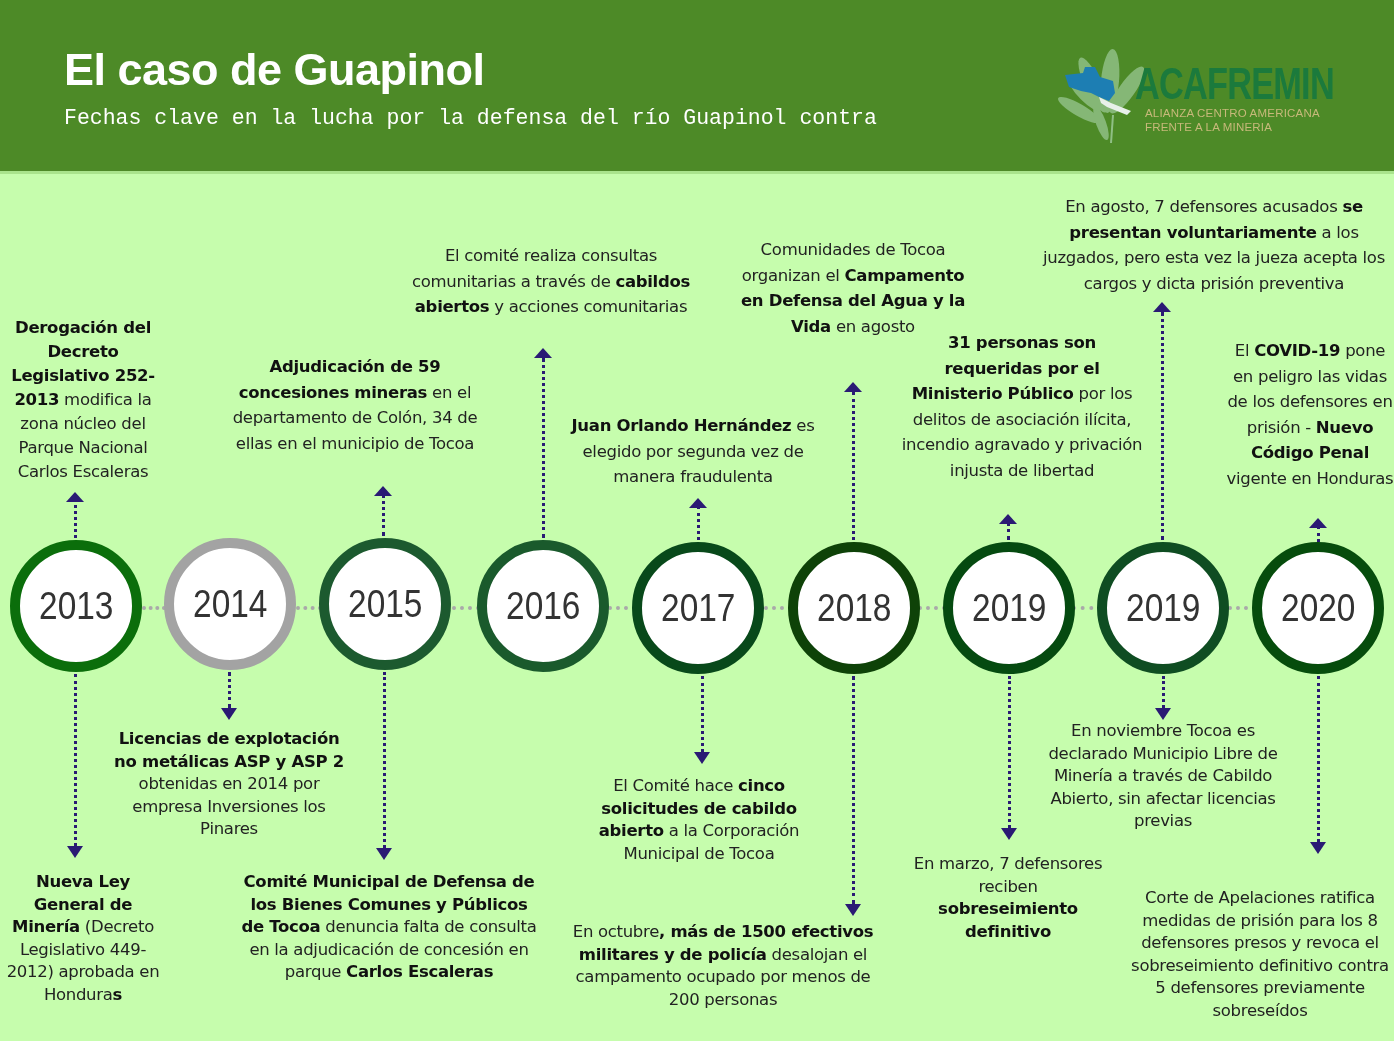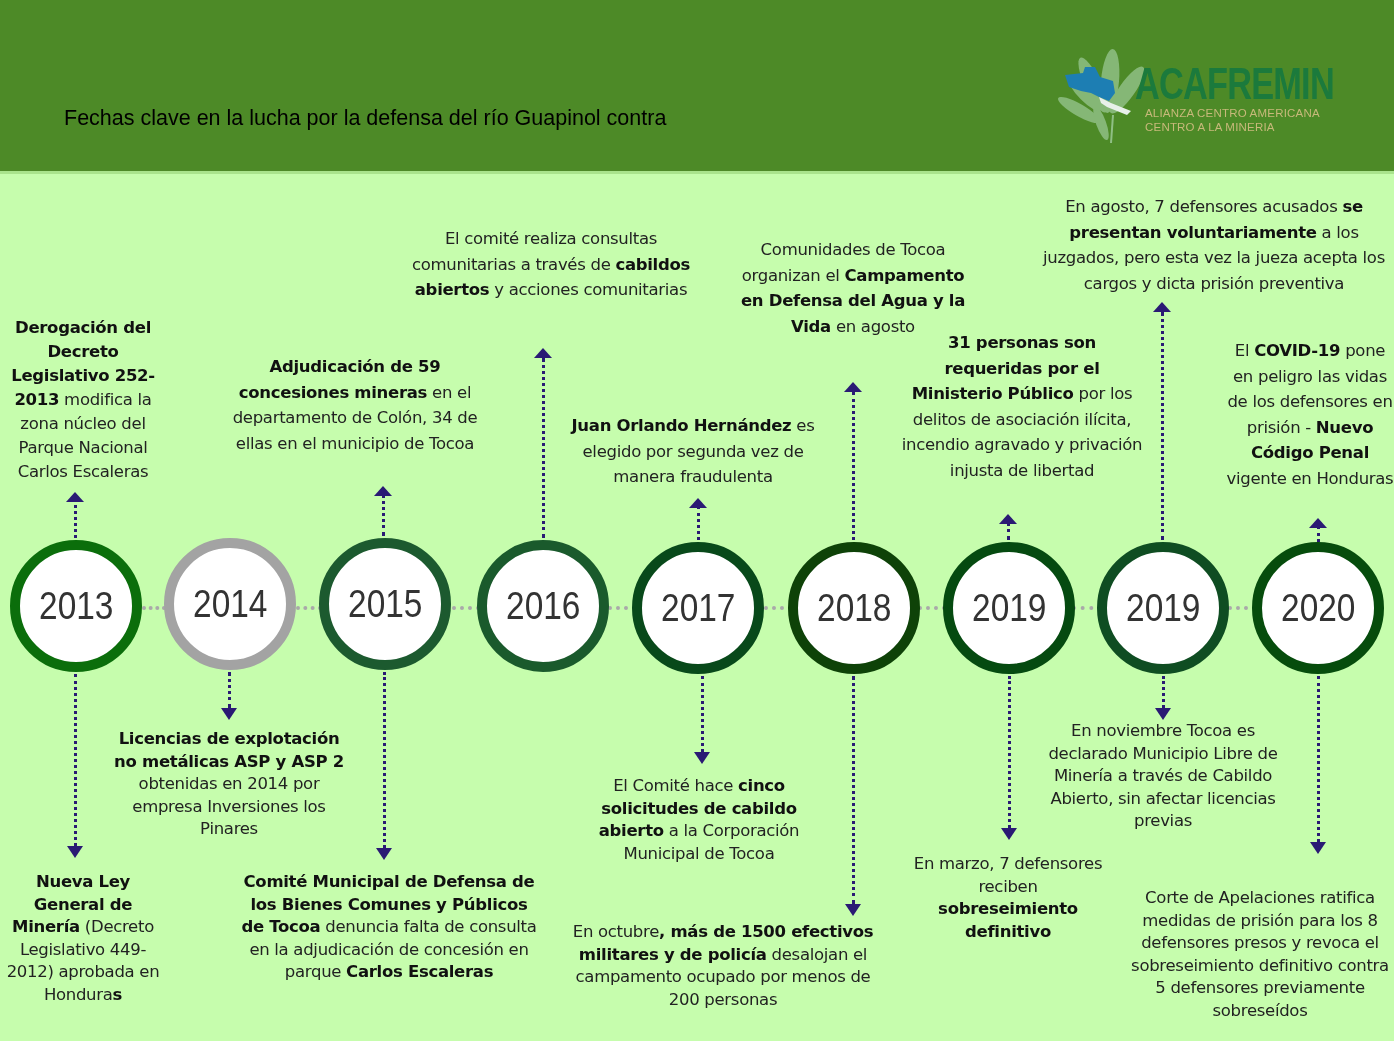--- a/index.html
+++ b/index.html
@@ -1,57 +1,58 @@
 <!DOCTYPE html>
 <html><head>
   <meta charset="utf-8">
   <style>
     * { box-sizing: border-box; margin: 0; padding: 0; }
     html, body { width: 1394px; height: 1041px; overflow: hidden; }
     body { background: #c6fdad; font-family: "DejaVu Sans", sans-serif; position: relative; color: #222; }
     .header { position: absolute; left: 0; top: 0; width: 1394px; height: 171px; background: #4d8a27; }
     .header-line { position: absolute; left: 0; top: 171px; width: 1394px; height: 3px; background: #a9e38c; }
     .title { position: absolute; left: 64px; top: 44px; color: #fff; font-family: "Liberation Sans", sans-serif; font-weight: bold; font-size: 45px; letter-spacing: -0.5px; }
-    .subtitle { position: absolute; left: 64px; top: 106px; color: #000000; font-family: Liberation Sans, sans-serif; font-size: 21.5px; line-height: 25px; }
+    .subtitle { position: absolute; left: 64px; top: 106px; color: #ffffff; font-family: Liberation Mono, monospace; font-size: 21.5px; line-height: 25px; }
     .logo { position: absolute; left: 1055px; top: 45px; width: 280px; height: 100px; }
     .logo-text { position: absolute; left: 80px; top: 14px; font-family: "Liberation Sans", sans-serif; font-weight: bold; font-size: 44px; color: #1b7a3c; letter-spacing: -1px; transform: scaleX(0.78); transform-origin: left top; }
     .logo-sub { position: absolute; left: 90px; font-family: "Liberation Sans", sans-serif; font-size: 11.5px; color: #c7b97a; letter-spacing: 0.2px; }
     .connector { position: absolute; top: 606px; height: 0; border-top: 4px dotted #a9a9a9; }
     .circle { position: absolute; width: 132px; height: 132px; border-radius: 50%; background: #fff; display: flex; align-items: center; justify-content: center; }
     .circle span { font-family: "Liberation Sans", sans-serif; font-size: 38px; color: #333; transform: scaleX(0.88); display: inline-block; }
     .vline { position: absolute; width: 0; border-left: 3px dotted #2a1a74; }
     .arrow-up { position: absolute; width: 0; height: 0; border-left: 9px solid transparent; border-right: 9px solid transparent; border-bottom: 10px solid #2a1a74; }
     .arrow-down { position: absolute; width: 0; height: 0; border-left: 8px solid transparent; border-right: 8px solid transparent; border-top: 12px solid #2a1a74; }
     .event { position: absolute; text-align: center; font-family: "DejaVu Sans", sans-serif; font-size: 16.5px; line-height: 24px; color: #222; letter-spacing: -0.3px; }
     .event b { font-weight: bold; color: #111; }
   </style>
 </head>
 <body>
 
 <div class="header">
+  <div class="title">El caso de Guapinol</div>
   <div class="subtitle">
     <div>Fechas clave en la lucha por la defensa del río Guapinol contra</div>
   </div>
   <div class="logo">
     <svg width="100" height="100" viewBox="0 0 100 100" style="position:absolute;left:0;top:0;">
       <g fill="#8fbf84" opacity="0.85">
         <ellipse cx="38" cy="40" rx="8" ry="30" transform="rotate(-25 38 40)"></ellipse>
         <ellipse cx="55" cy="36" rx="9" ry="32" transform="rotate(5 55 36)"></ellipse>
         <ellipse cx="72" cy="45" rx="8" ry="28" transform="rotate(35 72 45)"></ellipse>
         <ellipse cx="24" cy="65" rx="6" ry="24" transform="rotate(-60 24 65)"></ellipse>
         <ellipse cx="46" cy="78" rx="5" ry="18" transform="rotate(-20 46 78)"></ellipse>
         <ellipse cx="30" cy="50" rx="6" ry="22" transform="rotate(-45 30 50)"></ellipse>
       </g>
       <path d="M10 30 L28 28 L30 22 L40 22 L45 32 L58 36 L60 48 L54 56 L44 52 L36 48 L26 46 L14 42 Z" fill="#1d7eb3"></path>
       <path d="M44 52 L56 58 L66 62 L76 66 L72 70 L62 66 L52 62 L46 58 Z" fill="#e8f0ea"></path>
       <path d="M56 98 L58 70" stroke="#8fbf84" stroke-width="2"></path>
     </svg>
     <div class="logo-text">ACAFREMIN</div>
     <div class="logo-sub" style="top:62px;">ALIANZA CENTRO AMERICANA</div>
-    <div class="logo-sub" style="top:76px;">CENTRO A LA MINERIA</div>
+    <div class="logo-sub" style="top:76px;">FRENTE A LA MINERIA</div>
   </div>
 </div>
 <div class="header-line"></div>
 
 <div class="connector" style="left:142px;width:24px;"></div>
 <div class="connector" style="left:296px;width:26px;"></div>
 <div class="connector" style="left:452px;width:28px;"></div>
 <div class="connector" style="left:608px;width:28px;"></div>
 <div class="connector" style="left:764px;width:28px;"></div>
 <div class="connector" style="left:918px;width:28px;"></div>
@@ -142,21 +143,21 @@
 </div>
 <div class="event" style="left:112px;top:728px;width:234px;line-height:22.5px;">
   <b>Licencias de explotación no metálicas ASP y ASP 2</b><span>  obtenidas en 2014 por empresa Inversiones los Pinares</span>
 </div>
 <div class="event" style="left:218px;top:354px;width:274px;line-height:25.5px;">
   <b>Adjudicación de 59 concesiones mineras</b><span> en el departamento de Colón, 34  de ellas en el municipio de Tocoa</span>
 </div>
 <div class="event" style="left:240px;top:871px;width:298px;line-height:22.5px;">
   <b>Comité Municipal de Defensa de los Bienes Comunes y Públicos de Tocoa</b><span>  denuncia falta de consulta en la adjudicación de concesión en parque </span><b>Carlos Escaleras</b>
 </div>
-<div class="event" style="left:400px;top:226px;width:302px;line-height:25.5px;">
+<div class="event" style="left:400px;top:243px;width:302px;line-height:25.5px;">
   <span>El comité realiza consultas comunitarias a través de </span><b>cabildos abiertos</b><span> y acciones comunitarias</span>
 </div>
 <div class="event" style="left:568px;top:413px;width:250px;line-height:25.5px;">
   <b>Juan Orlando Hernández</b><span> es elegido por segunda vez de manera fraudulenta</span>
 </div>
 <div class="event" style="left:584px;top:775px;width:230px;line-height:22.5px;">
   <span>El Comité hace </span><b>cinco solicitudes de cabildo abierto</b><span> a la Corporación Municipal de Tocoa</span>
 </div>
 <div class="event" style="left:728px;top:237px;width:250px;line-height:25.5px;">
   <span>Comunidades de Tocoa organizan el </span><b>Campamento en Defensa del Agua y la Vida</b><span> en agosto</span>

